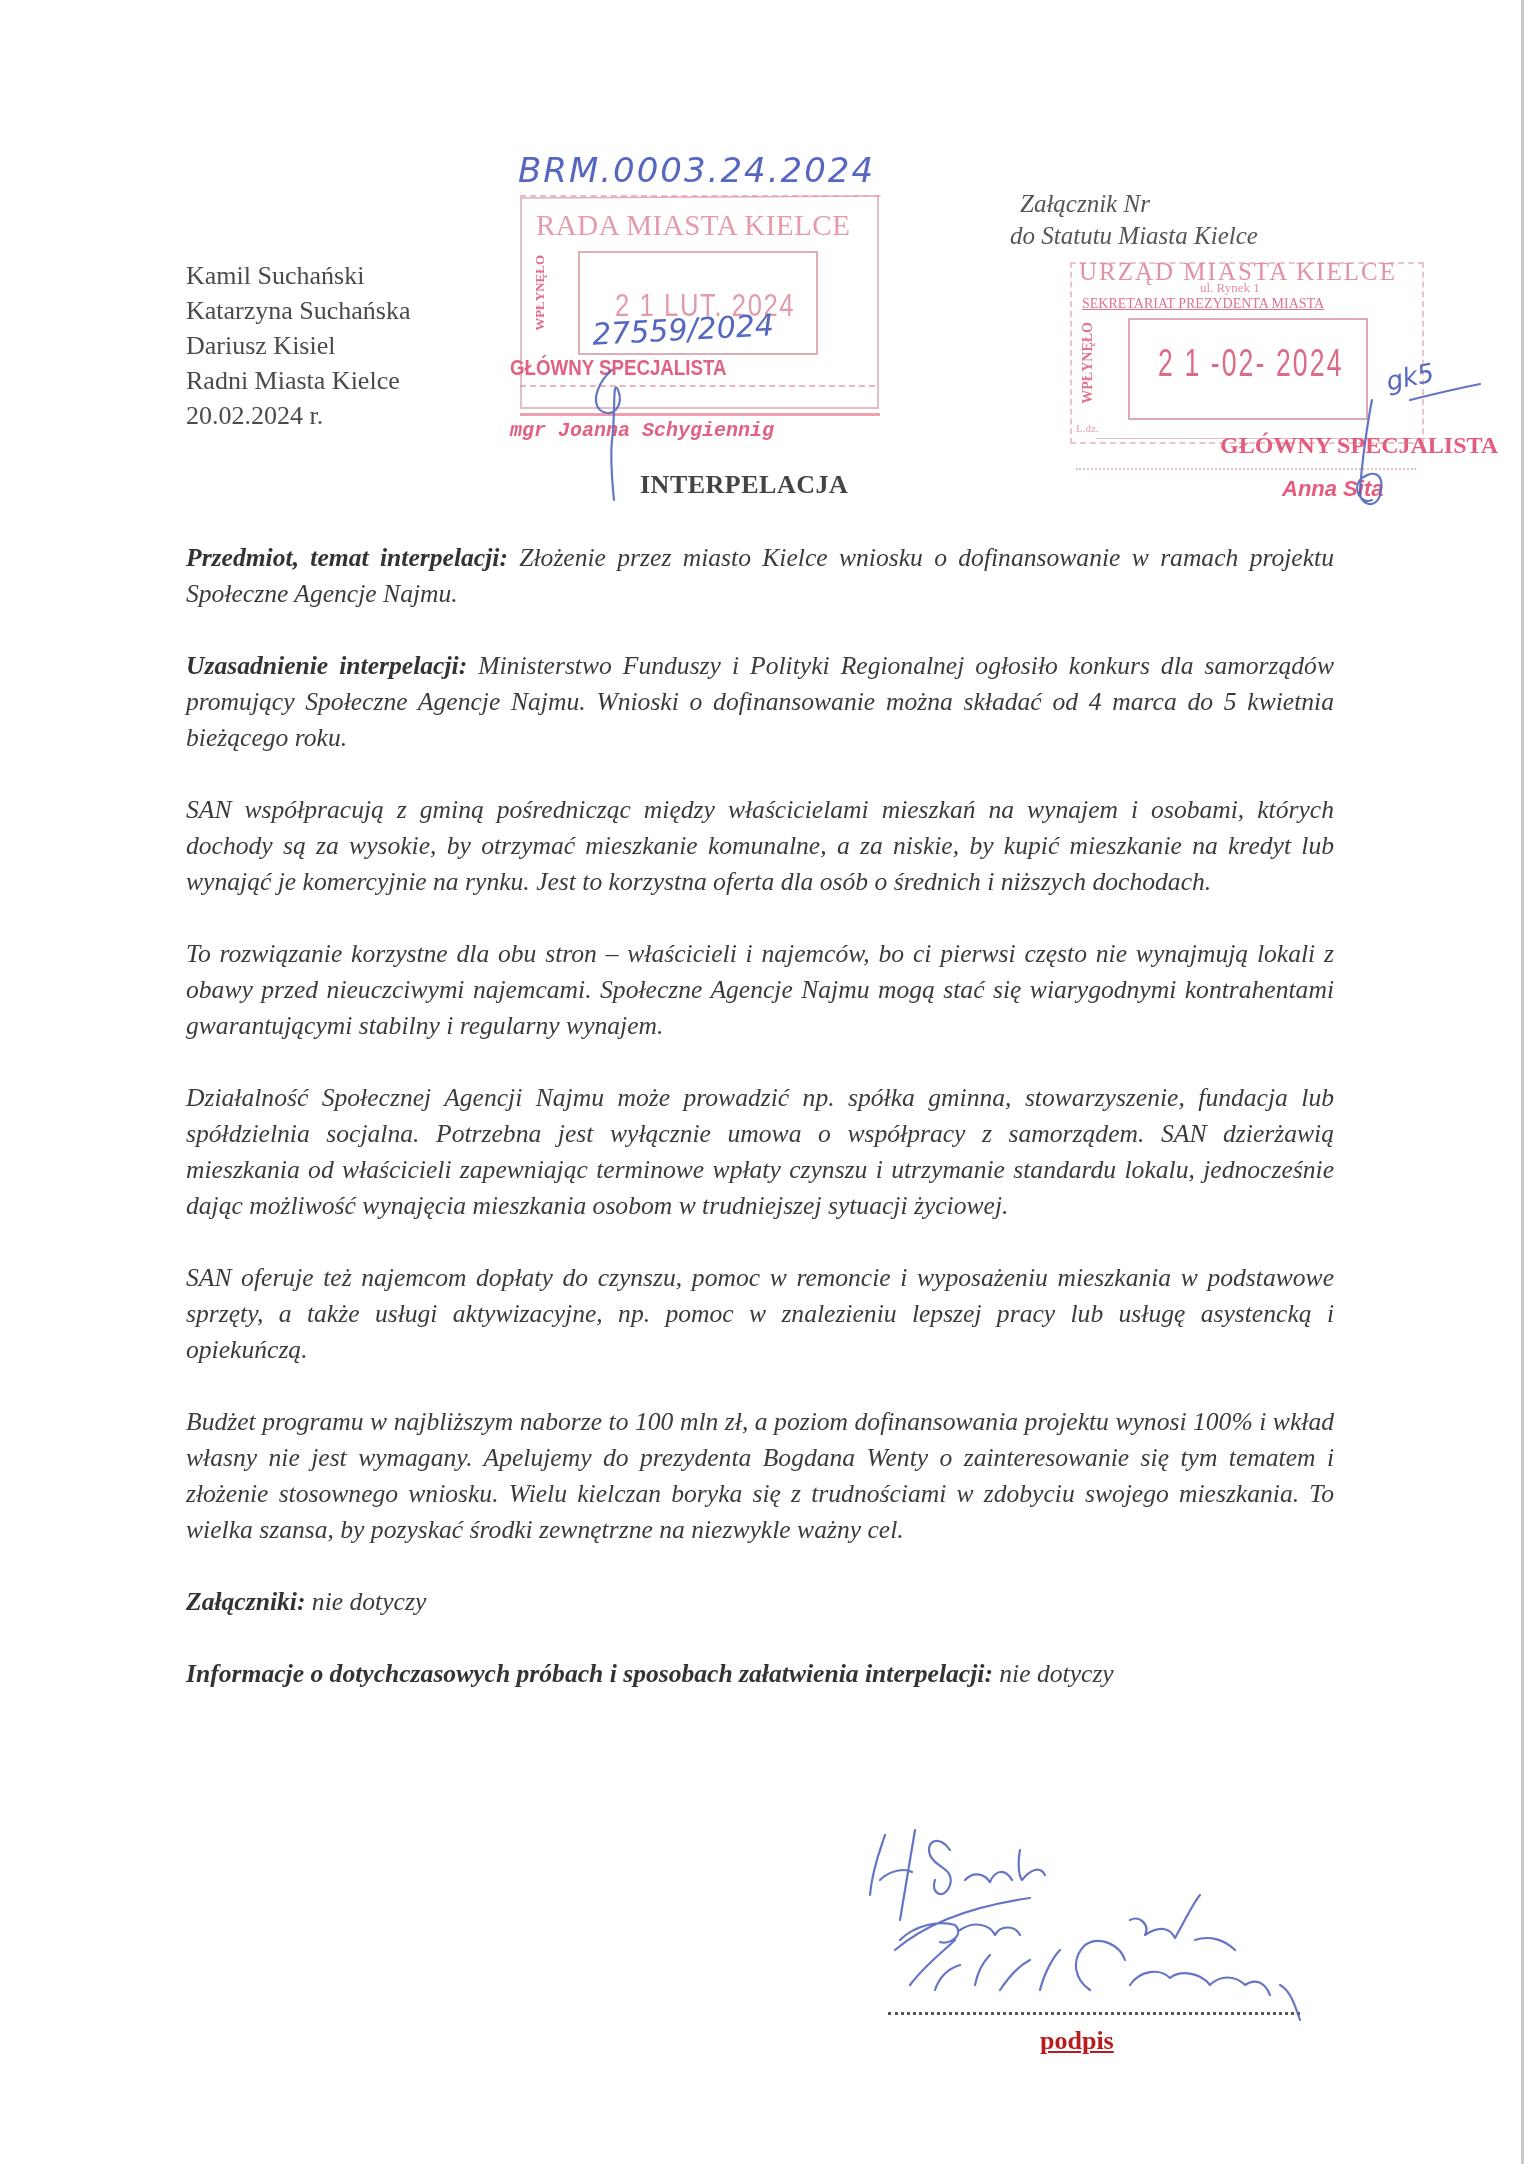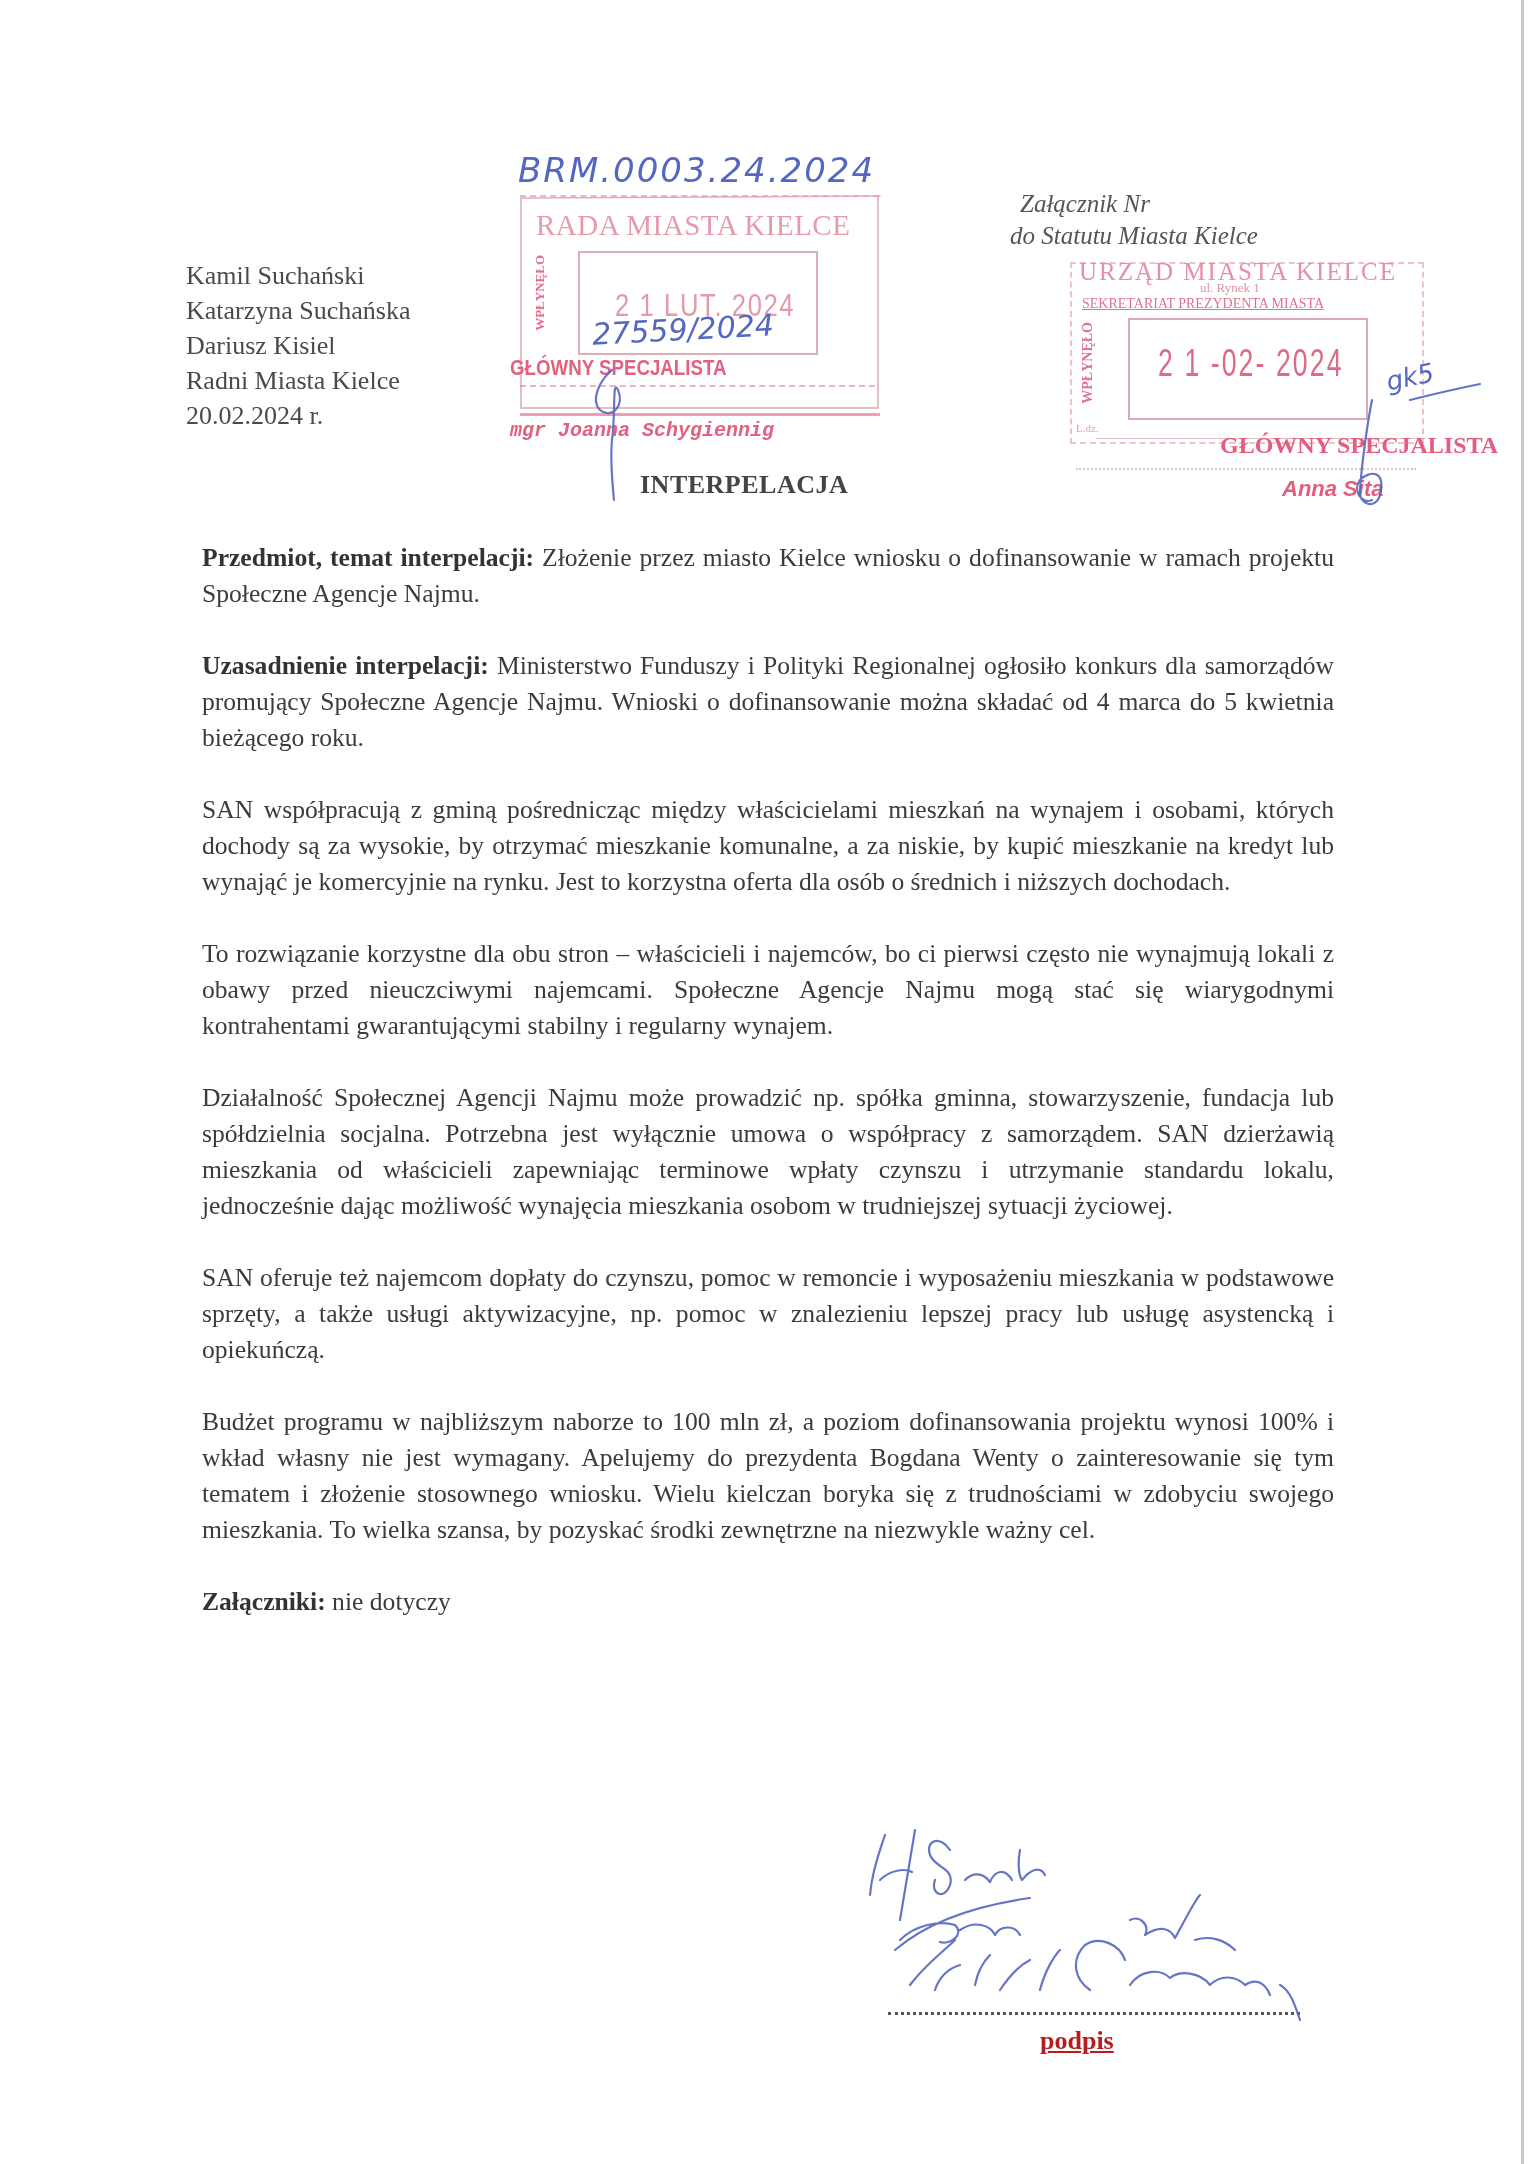--- a/index.html
+++ b/index.html
@@ -9,21 +9,21 @@
 
   .senders { position:absolute; left:186px; top:258px; font-size:26px; line-height:35px; color:#4a4a4a; }
   .senders div { white-space:nowrap; }
 
   .annex { position:absolute; left:1010px; top:188px; font-size:25px; line-height:32px; font-style:italic; color:#555; }
   .annex .l1 { padding-left:10px; }
 
   .title { position:absolute; left:640px; top:470px; font-size:26px; font-weight:bold; letter-spacing:0.5px; color:#444; }
 
   .body { position:absolute; left:186px; top:540px; width:1148px; font-size:25.6px; line-height:36px; color:#3b3b3b; }
-  .body p { margin:0 0 36px 16px; text-align:justify; }
+  .body p { margin:0 0 36px 0; text-align:justify;font-style:italic; }
   .body b { color:#333; }
 
   .sign-line { position:absolute; left:888px; top:2012px; width:412px; border-top:3px dotted #555; }
   .sign-label { position:absolute; left:1040px; top:2026px; font-size:26px; font-weight:bold; color:#b91c1c;text-decoration:underline; }
 
   
   .stamp { position:absolute; color:#e06a86; font-family:"Liberation Serif",serif; }
   .stamp .box { position:absolute; border:2px solid rgba(210,120,140,0.75); }
   .stamp-rada { left:520px; top:195px; width:365px; height:225px; }
   .stamp-rada .outer { left:0; top:0; width:355px; height:210px; border-color:rgba(200,140,150,0.55); border-top-style:dashed; }
@@ -108,20 +108,21 @@
 
 <div class="body">
   <p><b>Przedmiot, temat interpelacji:</b><span> Złożenie przez miasto Kielce wniosku o dofinansowanie w ramach projektu Społeczne Agencje Najmu.</span></p>
   <p><b>Uzasadnienie interpelacji:</b><span> Ministerstwo Funduszy i Polityki Regionalnej ogłosiło konkurs dla samorządów promujący Społeczne Agencje Najmu. Wnioski o dofinansowanie można składać od 4 marca do 5 kwietnia bieżącego roku.</span></p>
   <p>SAN współpracują z gminą pośrednicząc między właścicielami mieszkań na wynajem i osobami, których dochody są za wysokie, by otrzymać mieszkanie komunalne, a za niskie, by kupić mieszkanie na kredyt lub wynająć je komercyjnie na rynku. Jest to korzystna oferta dla osób o średnich i niższych dochodach.</p>
   <p>To rozwiązanie korzystne dla obu stron – właścicieli i najemców, bo ci pierwsi często nie wynajmują lokali z obawy przed nieuczciwymi najemcami. Społeczne Agencje Najmu mogą stać się wiarygodnymi kontrahentami gwarantującymi stabilny i regularny wynajem.</p>
   <p>Działalność Społecznej Agencji Najmu może prowadzić np. spółka gminna, stowarzyszenie, fundacja lub spółdzielnia socjalna. Potrzebna jest wyłącznie umowa o współpracy z samorządem. SAN dzierżawią mieszkania od właścicieli zapewniając terminowe wpłaty czynszu i utrzymanie standardu lokalu, jednocześnie dając możliwość wynajęcia mieszkania osobom w trudniejszej sytuacji życiowej.</p>
   <p>SAN oferuje też najemcom dopłaty do czynszu, pomoc w remoncie i wyposażeniu mieszkania w podstawowe sprzęty, a także usługi aktywizacyjne, np. pomoc w znalezieniu lepszej pracy lub usługę asystencką i opiekuńczą.</p>
   <p>Budżet programu w najbliższym naborze to 100 mln zł, a poziom dofinansowania projektu wynosi 100% i wkład własny nie jest wymagany. Apelujemy do prezydenta Bogdana Wenty o zainteresowanie się tym tematem i złożenie stosownego wniosku. Wielu kielczan boryka się z trudnościami w zdobyciu swojego mieszkania. To wielka szansa, by pozyskać środki zewnętrzne na niezwykle ważny cel.</p>
   <p><b>Załączniki:</b><span> nie dotyczy</span></p>
+  <p><b>Informacje o dotychczasowych próbach i sposobach załatwienia interpelacji:</b><span> nie dotyczy</span></p>
 </div>
 
 <div class="sign-line"></div>
 <div class="sign-label">podpis</div>
 
 <svg class="ink" viewBox="0 0 1530 2164">
   <g fill="none" stroke="#5567c0" stroke-width="2.2" stroke-linecap="round" stroke-linejoin="round" opacity="0.9">
 
     <path d="M522 198 L880 196" stroke="#e4a3b0" stroke-width="1.5"></path>
 

